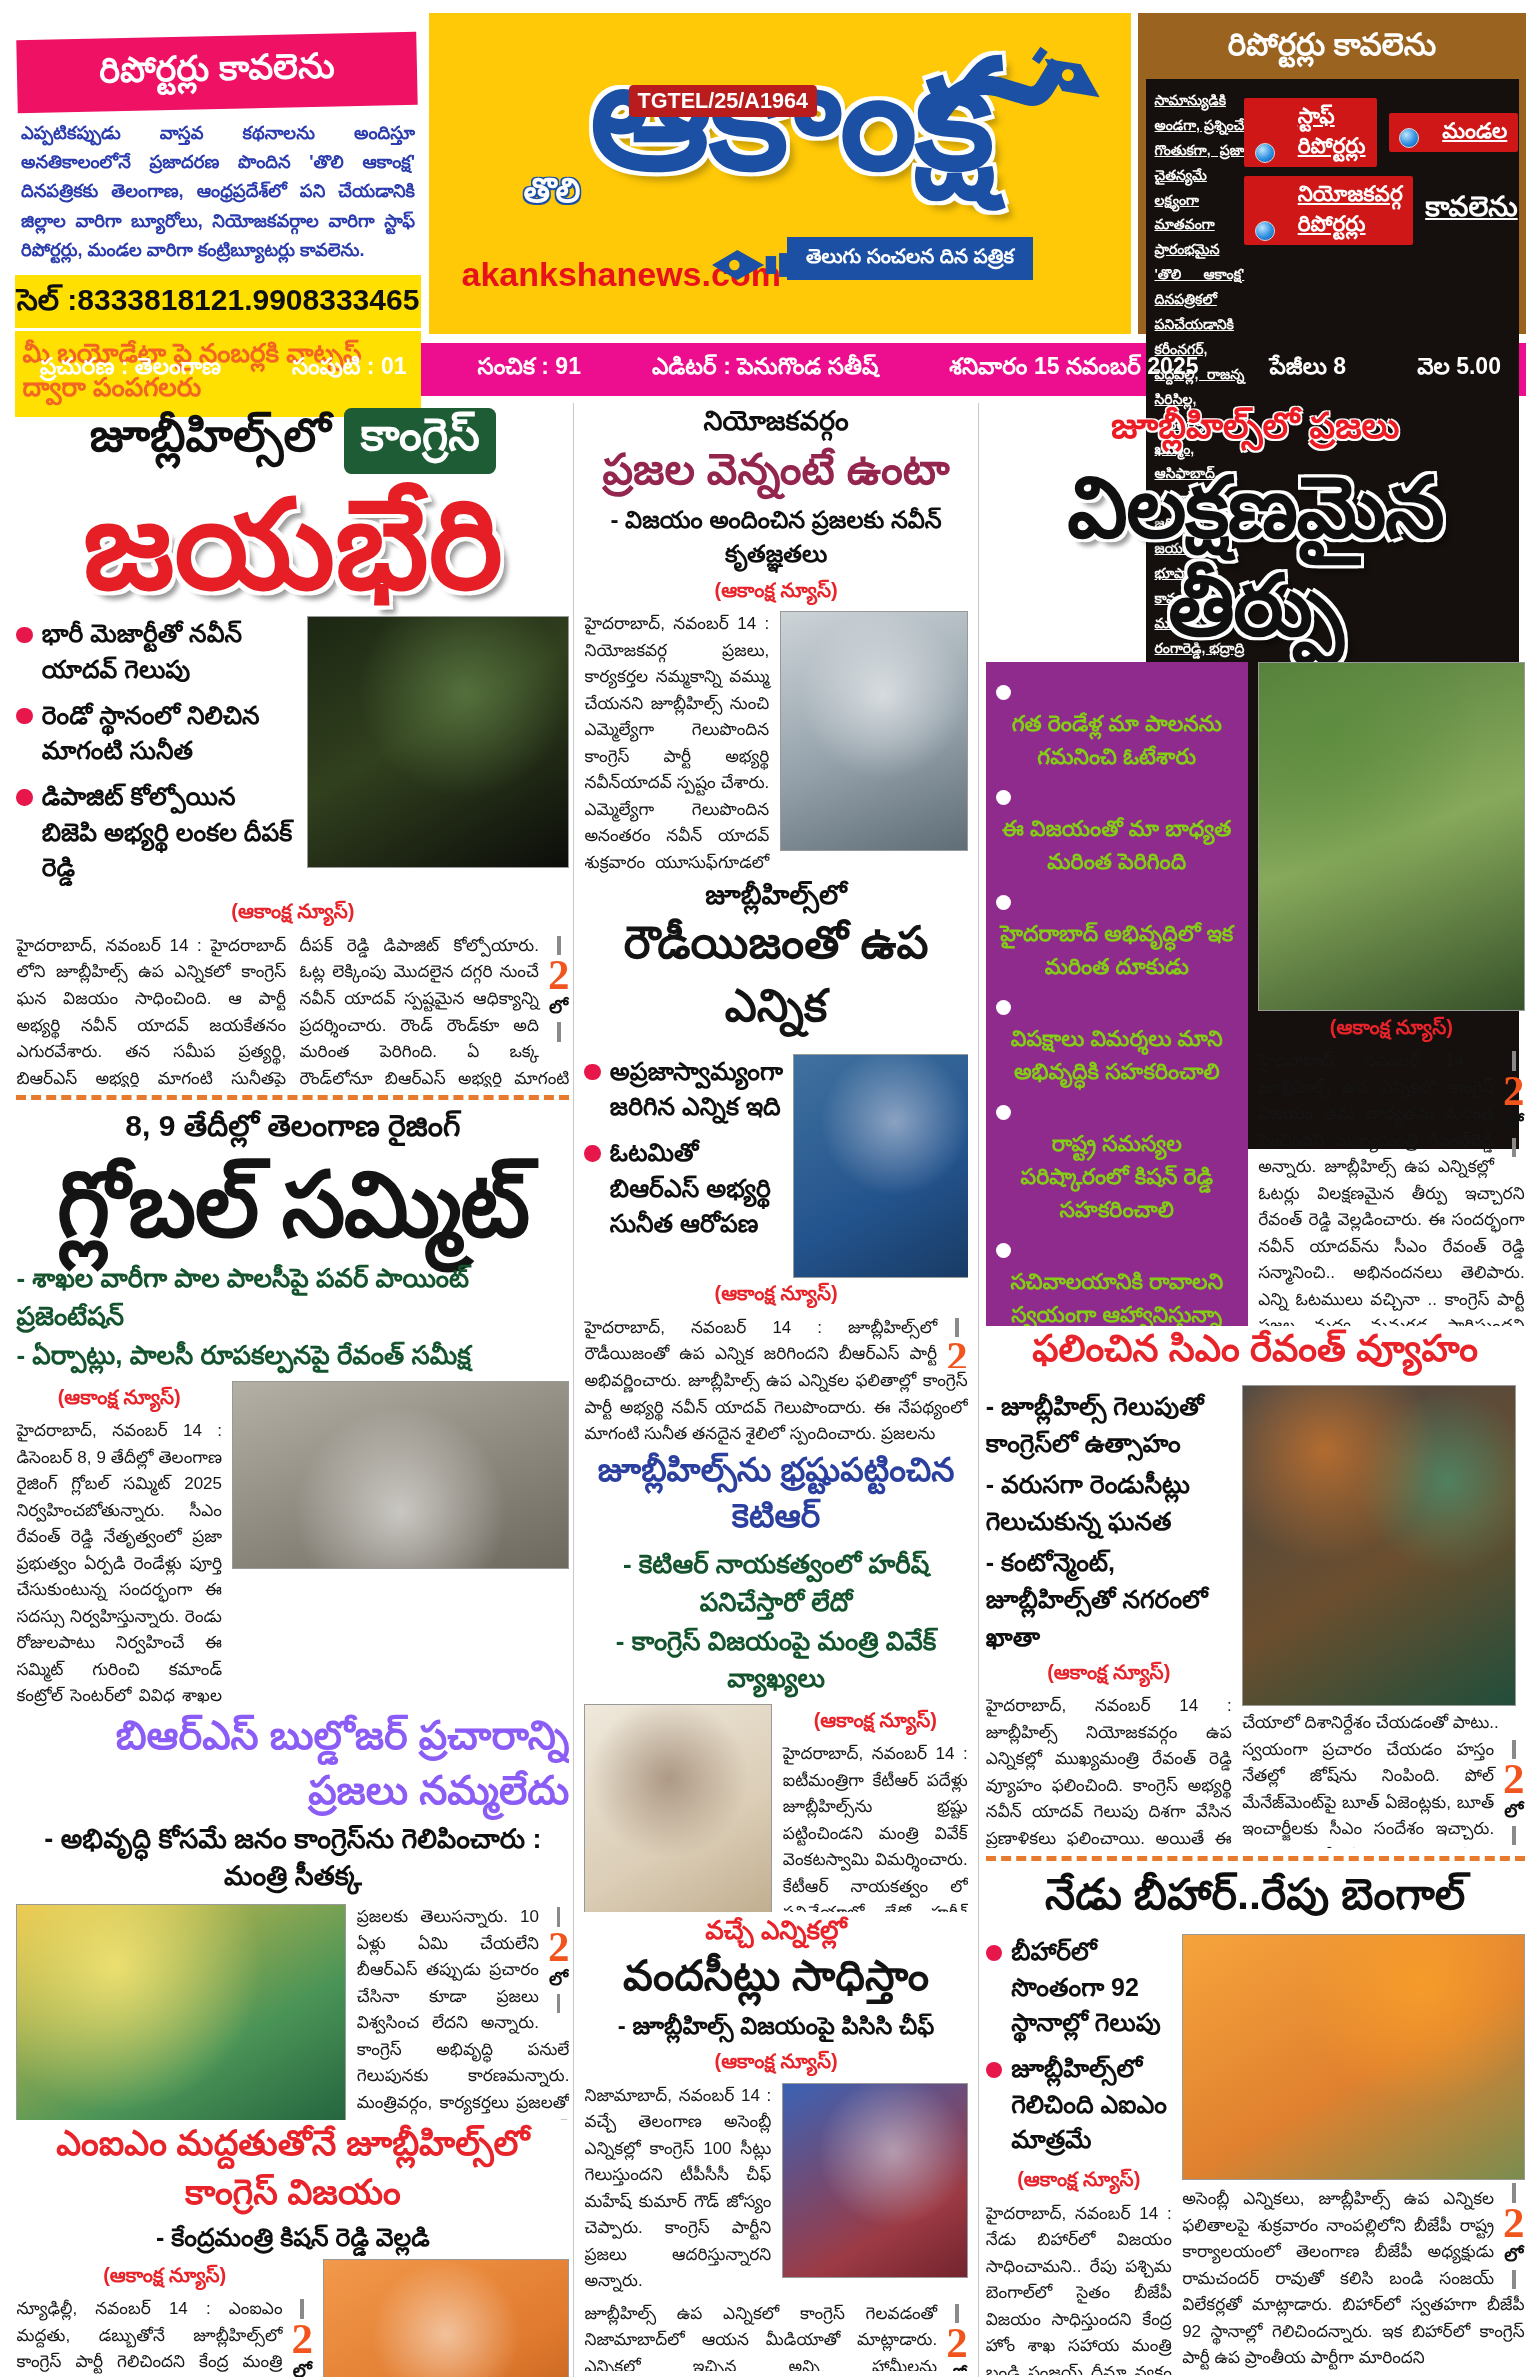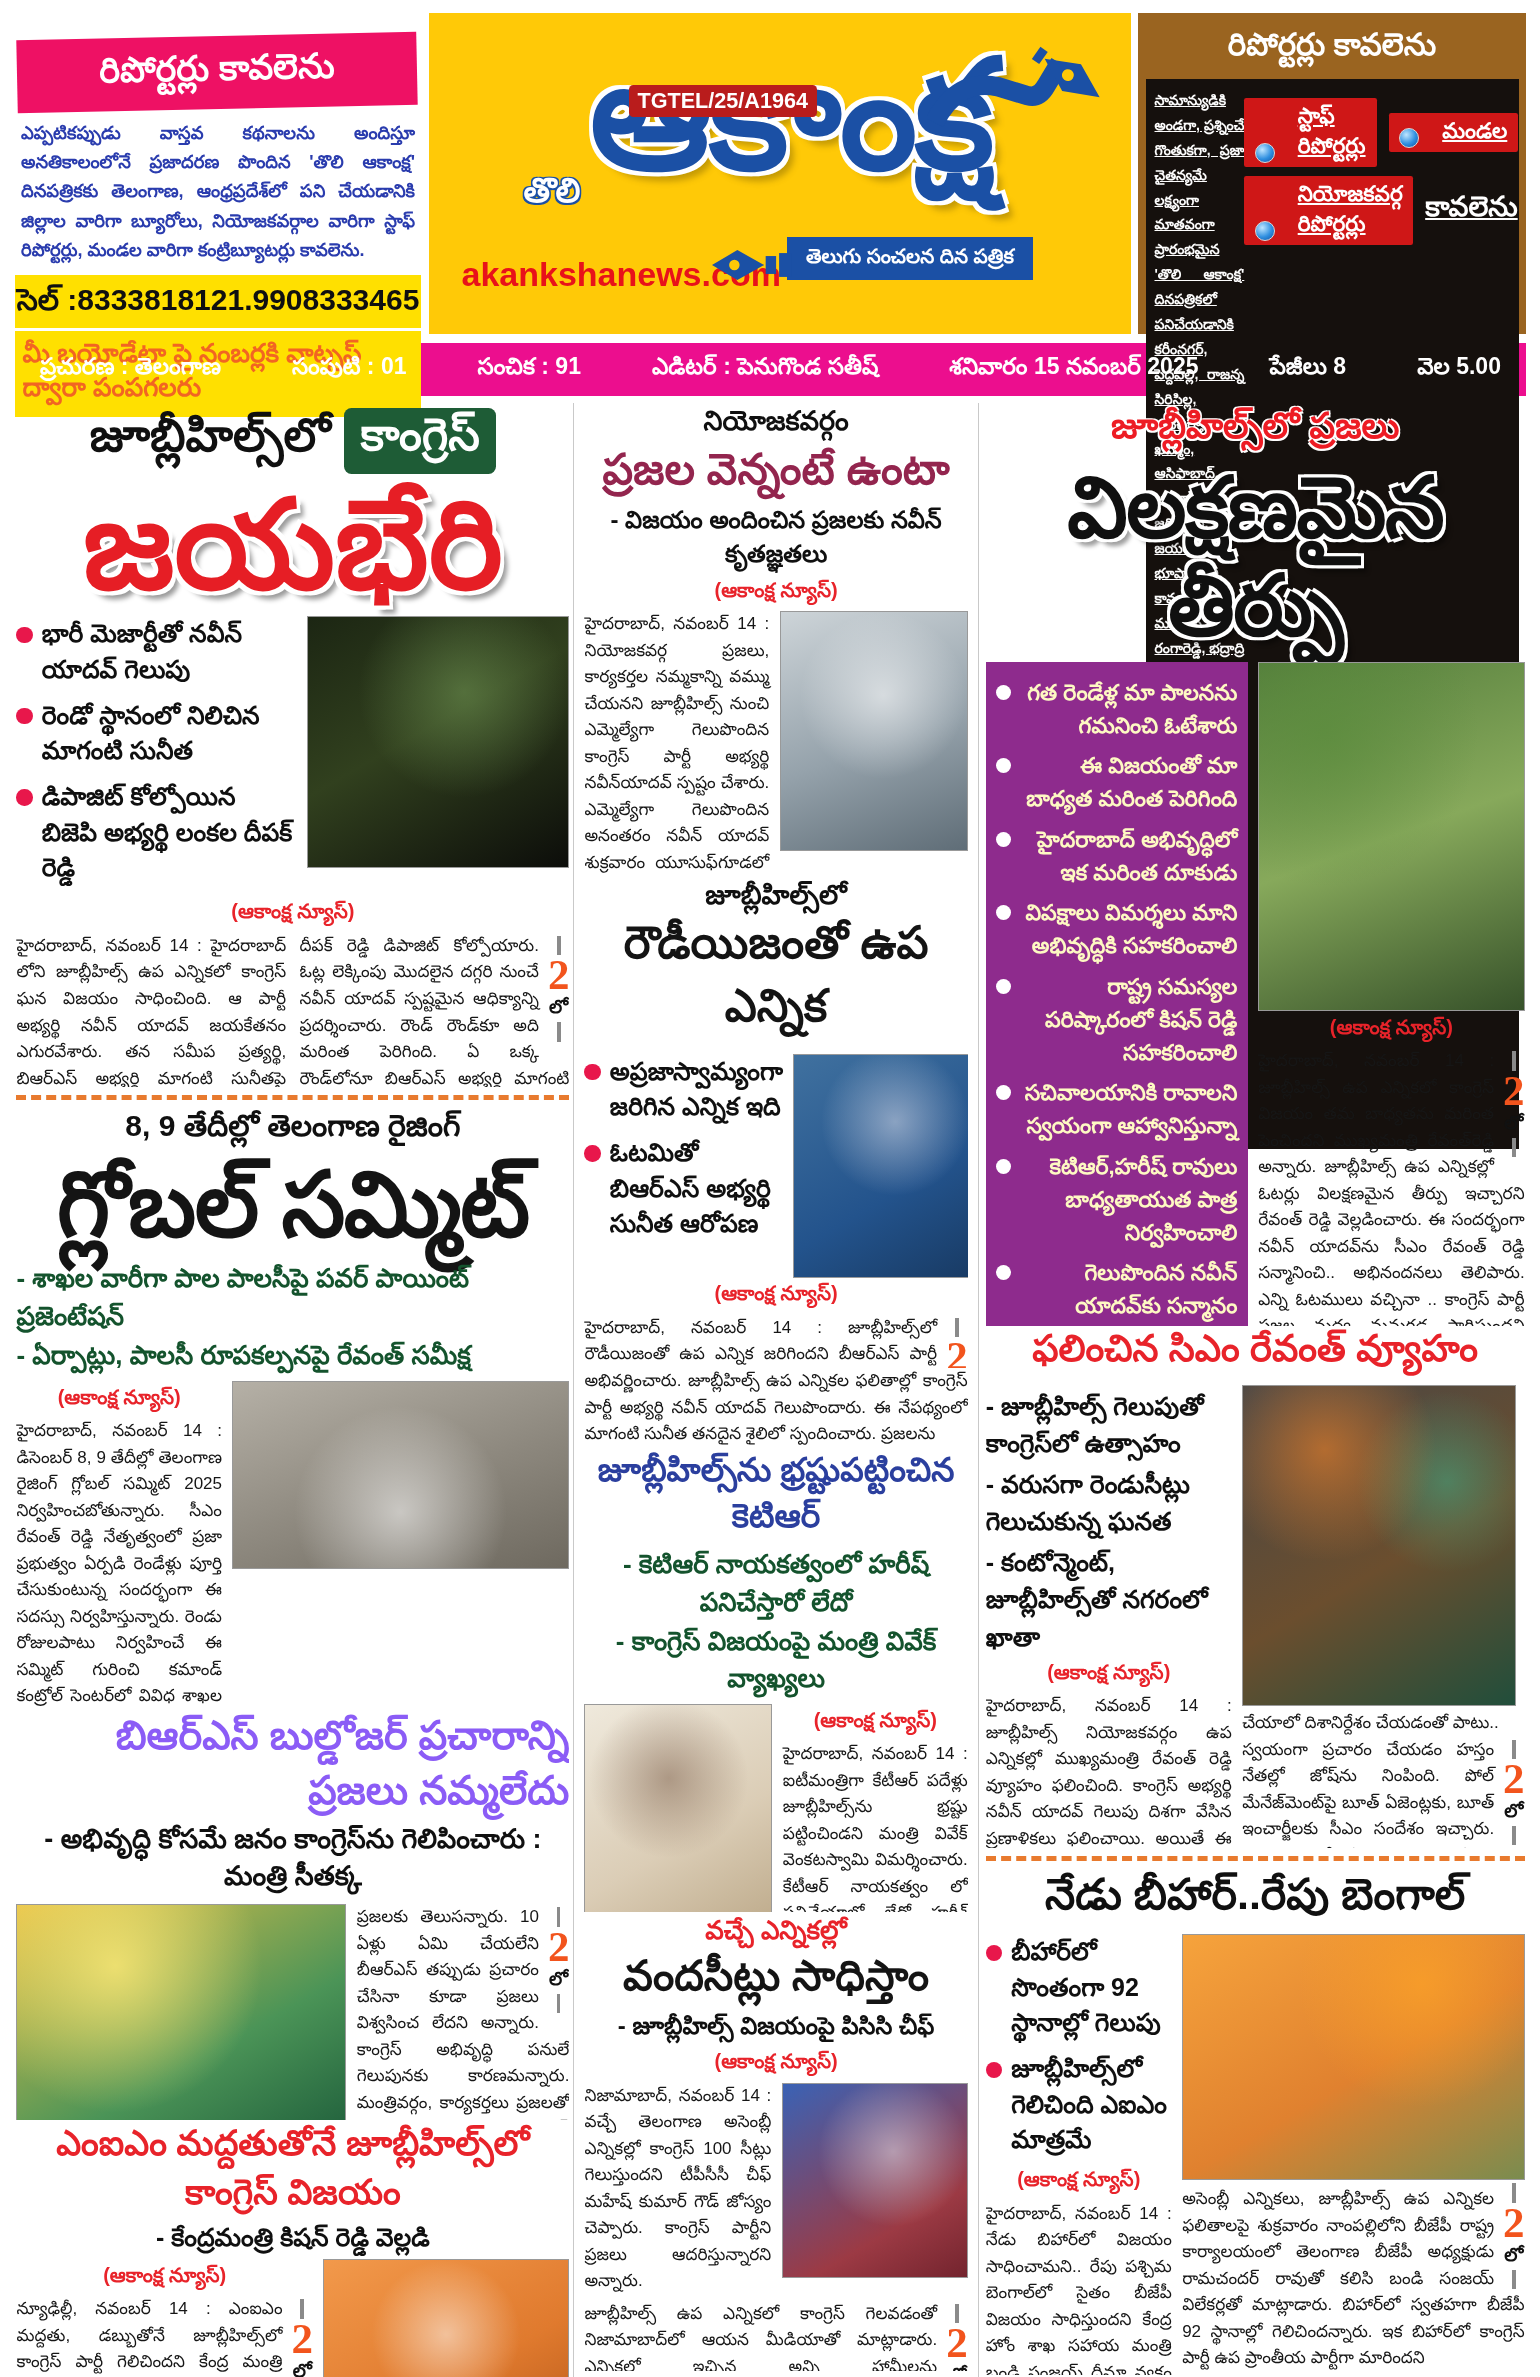--- a/index.html
+++ b/index.html
@@ -122,21 +122,21 @@
      radial-gradient(circle at 60% 35%,rgba(255,255,255,.45),transparent 45%),
      linear-gradient(150deg,#3a62b5,#9c3a44 70%,#73242e);}
 
   
   .i-kick{text-align:center;font-size:36px;font-weight:bold;color:#ed1c24;margin-top:1.5px;
           text-shadow:-1.5px -1.5px 0 #fff,1.5px -1.5px 0 #fff,-1.5px 1.5px 0 #fff,1.5px 1.5px 0 #fff;}
   .i-head{margin:4.5px 0 7.5px;text-align:center;font-size:85px;font-weight:bold;color:#101010;line-height:1.15;
           letter-spacing:-1.5px;text-shadow:-3px -3px 0 #fff,3px -3px 0 #fff,-3px 3px 0 #fff,3px 3px 0 #fff,6px 6.7px 4.5px rgba(0,0,0,.38);}
   .purple{width:262px;background:#8e2b8d;padding:13.4px 10.4px;flex:0 0 auto;}
   .purple ul{list-style:none;margin:0;padding:0;}
-  .purple li{display:flex;gap:7.5px;color:#fef9c3;font-weight:bold;font-size:22px;line-height:1.5;margin-bottom:7.5px;text-align:right;}
+  .purple li{display:flex;gap:7.5px;color:#84cc16;font-weight:bold;font-size:22px;line-height:1.5;margin-bottom:7.5px;text-align:center;flex-direction:column;}
   .wdot{width:15px;height:15px;border-radius:50%;background:#fff;flex:0 0 auto;margin-top:9px;}
   .ph-leaders{width:100%;height:349px;background:
      radial-gradient(circle at 25% 20%,rgba(90,140,60,.7),transparent 45%),
      linear-gradient(160deg,#547d3c,#87a95b 50%,#37522a);}
   .j-head{margin:1.5px 0 6px;text-align:center;font-size:37px;font-weight:bold;color:#e8232a;}
   .dashsub{font-size:25px;font-weight:bold;color:#101010;line-height:1.5;margin:3px 0;}
   .ph-cm{width:274px;height:321px;background:
      radial-gradient(circle at 30% 20%,rgba(240,130,40,.6),transparent 35%),
      radial-gradient(circle at 75% 30%,rgba(60,180,140,.5),transparent 30%),
      linear-gradient(150deg,#474747,#6b4e2e 55%,#214e3b);}

